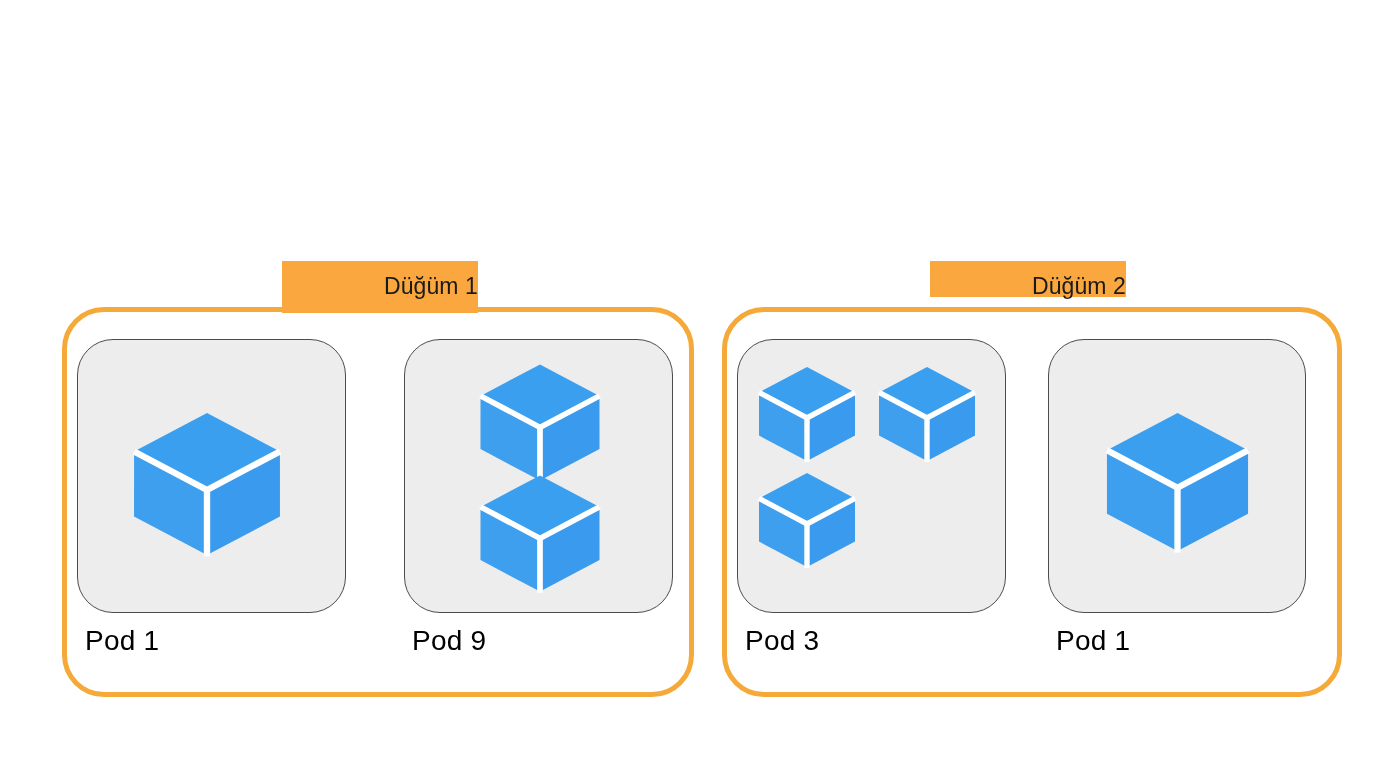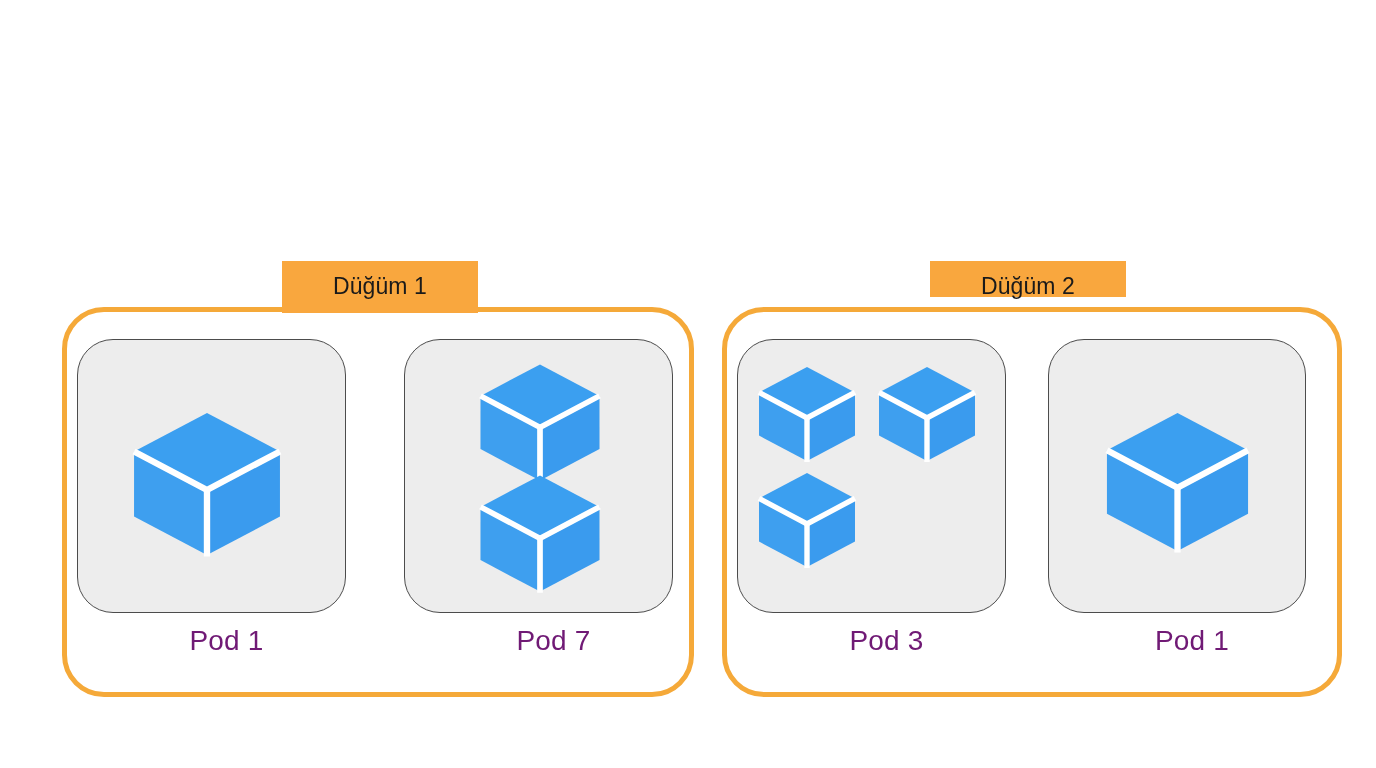--- a/index.html
+++ b/index.html
@@ -31,21 +31,21 @@
   #node-2 { left: 722px; top: 307px; width: 620px; height: 390px; }
 
   
   .node-tab {
     position: absolute;
     box-sizing: border-box;
     background: #f9a73e;
     color: #1a1a1a;
     font-size: 23px;
     line-height: 50px;
-    text-align: center;
+    text-align: right;
     letter-spacing: 0.1px;
     z-index: 5;
   }
   #node-tab-1 { left: 282px; top: 261px; width: 196px; height: 52px; }
   #node-tab-2 { left: 930px; top: 261px; width: 196px; height: 36px; }
 
   
   .pod {
     position: absolute;
   }
@@ -54,24 +54,23 @@
     box-sizing: border-box;
     background: #ededed;
     border: 1.6px solid #4c4c4c;
     border-radius: 36px;
     left: 0;
     top: 0;
     width: 100%;
   }
   .pod-label {
     position: absolute;
-    left: 15px;
-    width: 100%;
-    text-align: center;
-    color: #701a75;
+    left: 8px;
+    width: 100%;
+    color: #000000;
     font-size: 28px;
     letter-spacing: 0.2px;
   }
 
   #pod-1 { left: 77px;  top: 339px; width: 269px; }
   #pod-2 { left: 404px; top: 339px; width: 269px; }
   #pod-3 { left: 737px; top: 339px; width: 269px; }
   #pod-4 { left: 1048px;top: 339px; width: 258px; }
 
   .pod-box { height: 274px; }
@@ -151,21 +150,21 @@
       <div class="cube" id="cube-p2-b">
         <svg viewBox="0 0 100 100" preserveAspectRatio="none">
           <polygon points="50,2 98,28 50,54 2,28" fill="#3b9ff0"></polygon>
           <polygon points="2,28 50,54 50,98 2,72" fill="#3e9fef"></polygon>
           <polygon points="98,28 98,72 50,98 50,54" fill="#3a9bee"></polygon>
           <polyline points="2,28 50,54 98,28" fill="none" stroke="#ffffff" stroke-width="4.6"></polyline>
           <line x1="50" y1="54" x2="50" y2="99" stroke="#ffffff" stroke-width="4.6"></line>
         </svg>
       </div>
     </div>
-    <div class="pod-label">Pod 7</div>
+    <div class="pod-label">Pod 9</div>
   </div>
 
   <div class="node" id="node-2"></div>
   <div class="node-tab" id="node-tab-2">Düğüm 2</div>
 
   <div class="pod" id="pod-3">
     <div class="pod-box"></div>
     <div class="cube-stage">
       <div class="cube" id="cube-p3-a">
         <svg viewBox="0 0 100 100" preserveAspectRatio="none">

